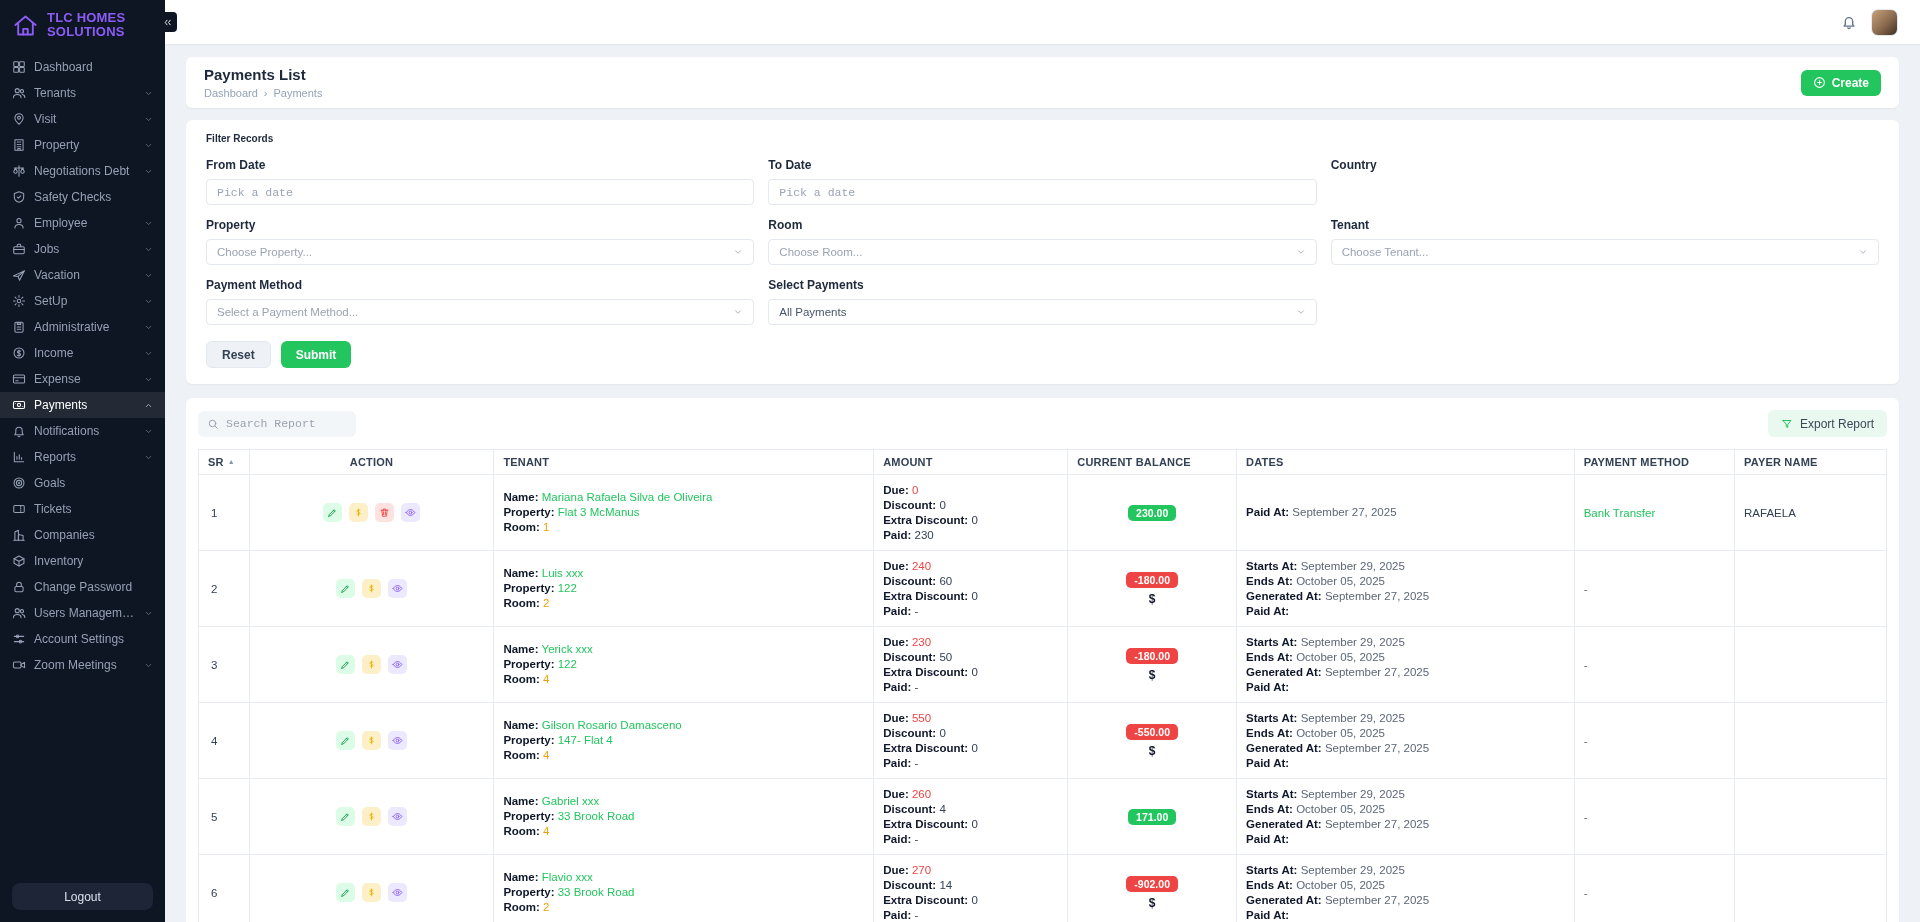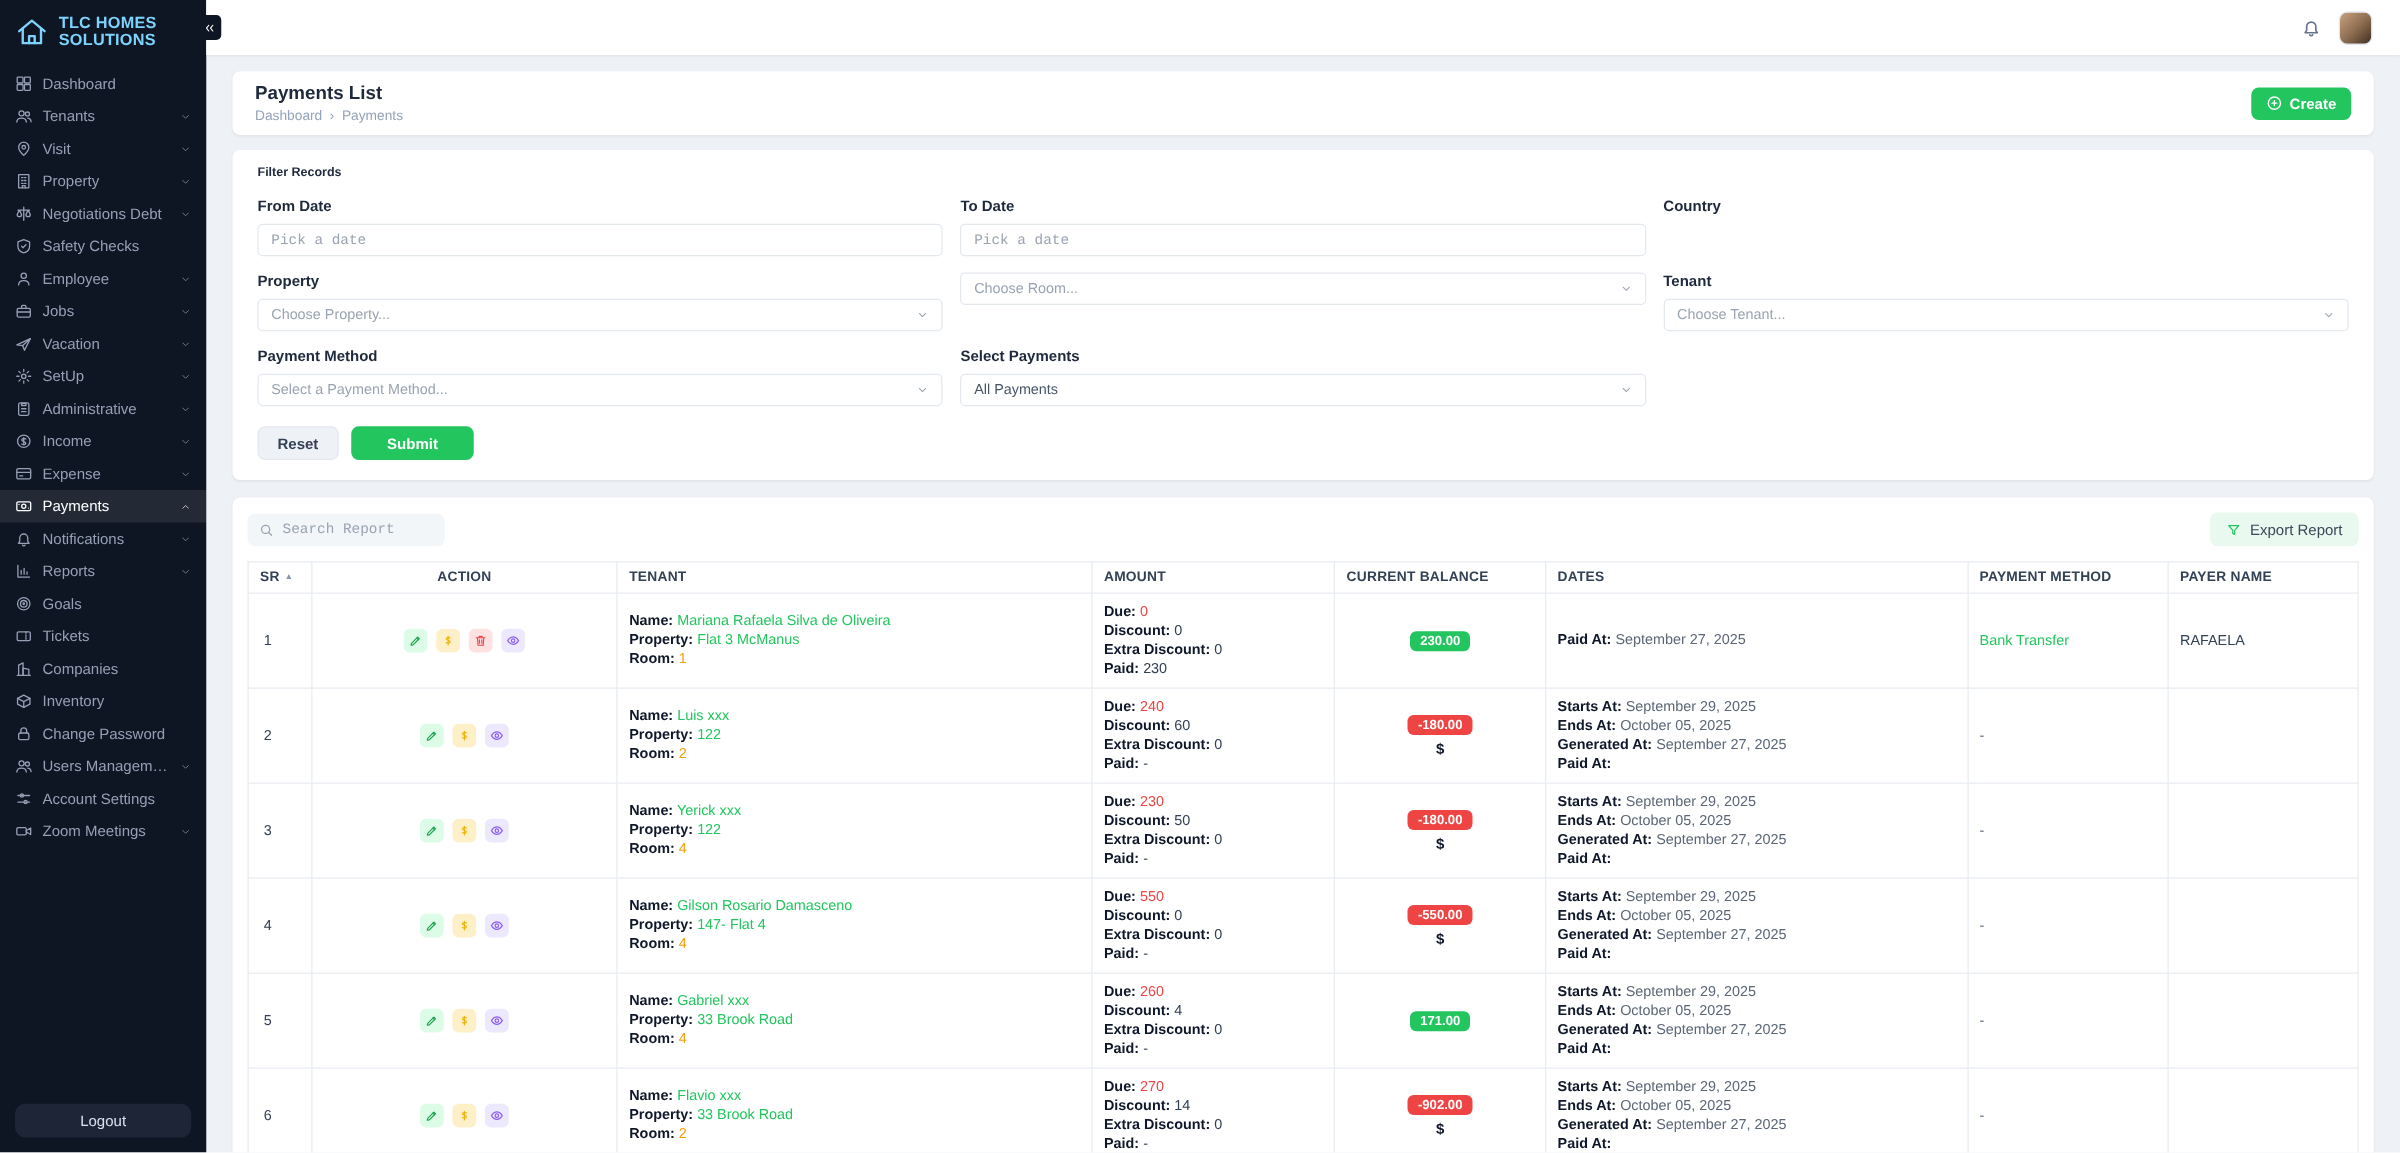--- a/index.html
+++ b/index.html
@@ -6,21 +6,21 @@
   html,body{width:1920px;height:922px;overflow:hidden}
   body{font-family:"Liberation Sans","DejaVu Sans",sans-serif;background:#eef1f5;color:#334155;font-size:12px}
   svg{display:block}
   button{font-family:inherit;border:none;background:none;cursor:pointer}
   input{font-family:Liberation Mono, monospace;outline:none;border:none}
 
   .app{display:flex;width:1920px;height:922px}
 
   
   .sidebar{width:165px;background:#0e1523;color:#96a0b5;flex-shrink:0;display:flex;flex-direction:column}
-  .brand{display:flex;align-items:center;gap:8px;padding:11px 12px 13px;color:#7dd3fc;cursor:pointer}
+  .brand{display:flex;align-items:center;gap:8px;padding:11px 12px 13px;color:#8b5cf6;cursor:pointer}
   .brand-icon svg{width:27px;height:27px;stroke-width:1.7}
   .brand-text{font-weight:800;font-size:13px;line-height:1.08;letter-spacing:.2px}
   .menu{flex:1;padding:2px 0}
   .nitem{display:flex;align-items:center;gap:8px;padding:0 12px;height:26px;font-size:12px;cursor:pointer;white-space:nowrap}
   .nitem.active{background:rgba(255,255,255,.09);color:#fff}
   .nic{width:14px;height:14px;flex-shrink:0}
   .nic svg{width:14px;height:14px;stroke-width:1.8}
   .nlabel{flex:1;overflow:hidden;text-overflow:ellipsis}
   .nchev{width:9px;height:9px;opacity:.75;flex-shrink:0}
   .nchev svg{width:9px;height:9px}
@@ -54,21 +54,21 @@
   .flabel{font-size:12px;font-weight:600;color:#1e293b;margin-bottom:7px}
   .control{width:100%;height:26px;border:1px solid #e4e8ef;border-radius:4px;background:#fff;font-size:11.5px;color:#475569;padding:0 10px;display:flex;align-items:center;justify-content:space-between}
   input.control{display:block}
   input.control::placeholder{color:#9aa3b2}
   .control .ph{color:#9aa3b2}
   .control .selval{color:#475569}
   .chev{color:#9aa3b2}
   .chev svg{width:10px;height:10px}
   .fbtns{margin-top:16px;display:flex;gap:10px}
   .btn-reset{height:27px;padding:0 15px;border-radius:6px;background:#eef2f6;border:1px solid #e2e8f0;color:#334155;font-size:12px;font-weight:600}
-  .btn-submit{height:27px;padding:0 29px;border-radius:6px;background:#22c55e;color:#fff;font-size:12px;font-weight:600}
+  .btn-submit{height:27px;padding:0 15px;border-radius:6px;background:#22c55e;color:#fff;font-size:12px;font-weight:600}
 
   
   .tablecard{padding:12px 0 0}
   .toolbar{display:flex;align-items:center;justify-content:space-between;padding:0 12px 12px}
   .search{position:relative;width:158px}
   .search input{width:100%;height:26px;border-radius:6px;background:#f3f6f9;padding:0 10px 0 28px;font-size:11.5px;color:#475569}
   .search input::placeholder{color:#9aa3b2}
   .sic{position:absolute;left:9px;top:7px;color:#9aa3b2}
   .sic svg{width:12px;height:12px}
   .btn-export{display:inline-flex;align-items:center;gap:7px;height:27px;padding:13px 13px;border-radius:6px;background:#e9f9f0;color:#3c4758;font-size:12px;font-weight:500}
@@ -502,20 +502,21 @@
               <div class="control select">
       <span class="ph">Choose Property...</span>
       <span class="chev">
                   <svg viewBox="0 0 24 24" fill="none" stroke="currentColor" stroke-width="2" stroke-linecap="round" stroke-linejoin="round">
                     <path d="M6 9l6 6 6-6"></path>
                   </svg>
                 </span>
     </div>
             </div>
             <div class="field">
+    <div class="flabel">Room</div>
               <div class="control select">
       <span class="ph">Choose Room...</span>
       <span class="chev">
                   <svg viewBox="0 0 24 24" fill="none" stroke="currentColor" stroke-width="2" stroke-linecap="round" stroke-linejoin="round">
                     <path d="M6 9l6 6 6-6"></path>
                   </svg>
                 </span>
     </div>
             </div>
             <div class="field">

